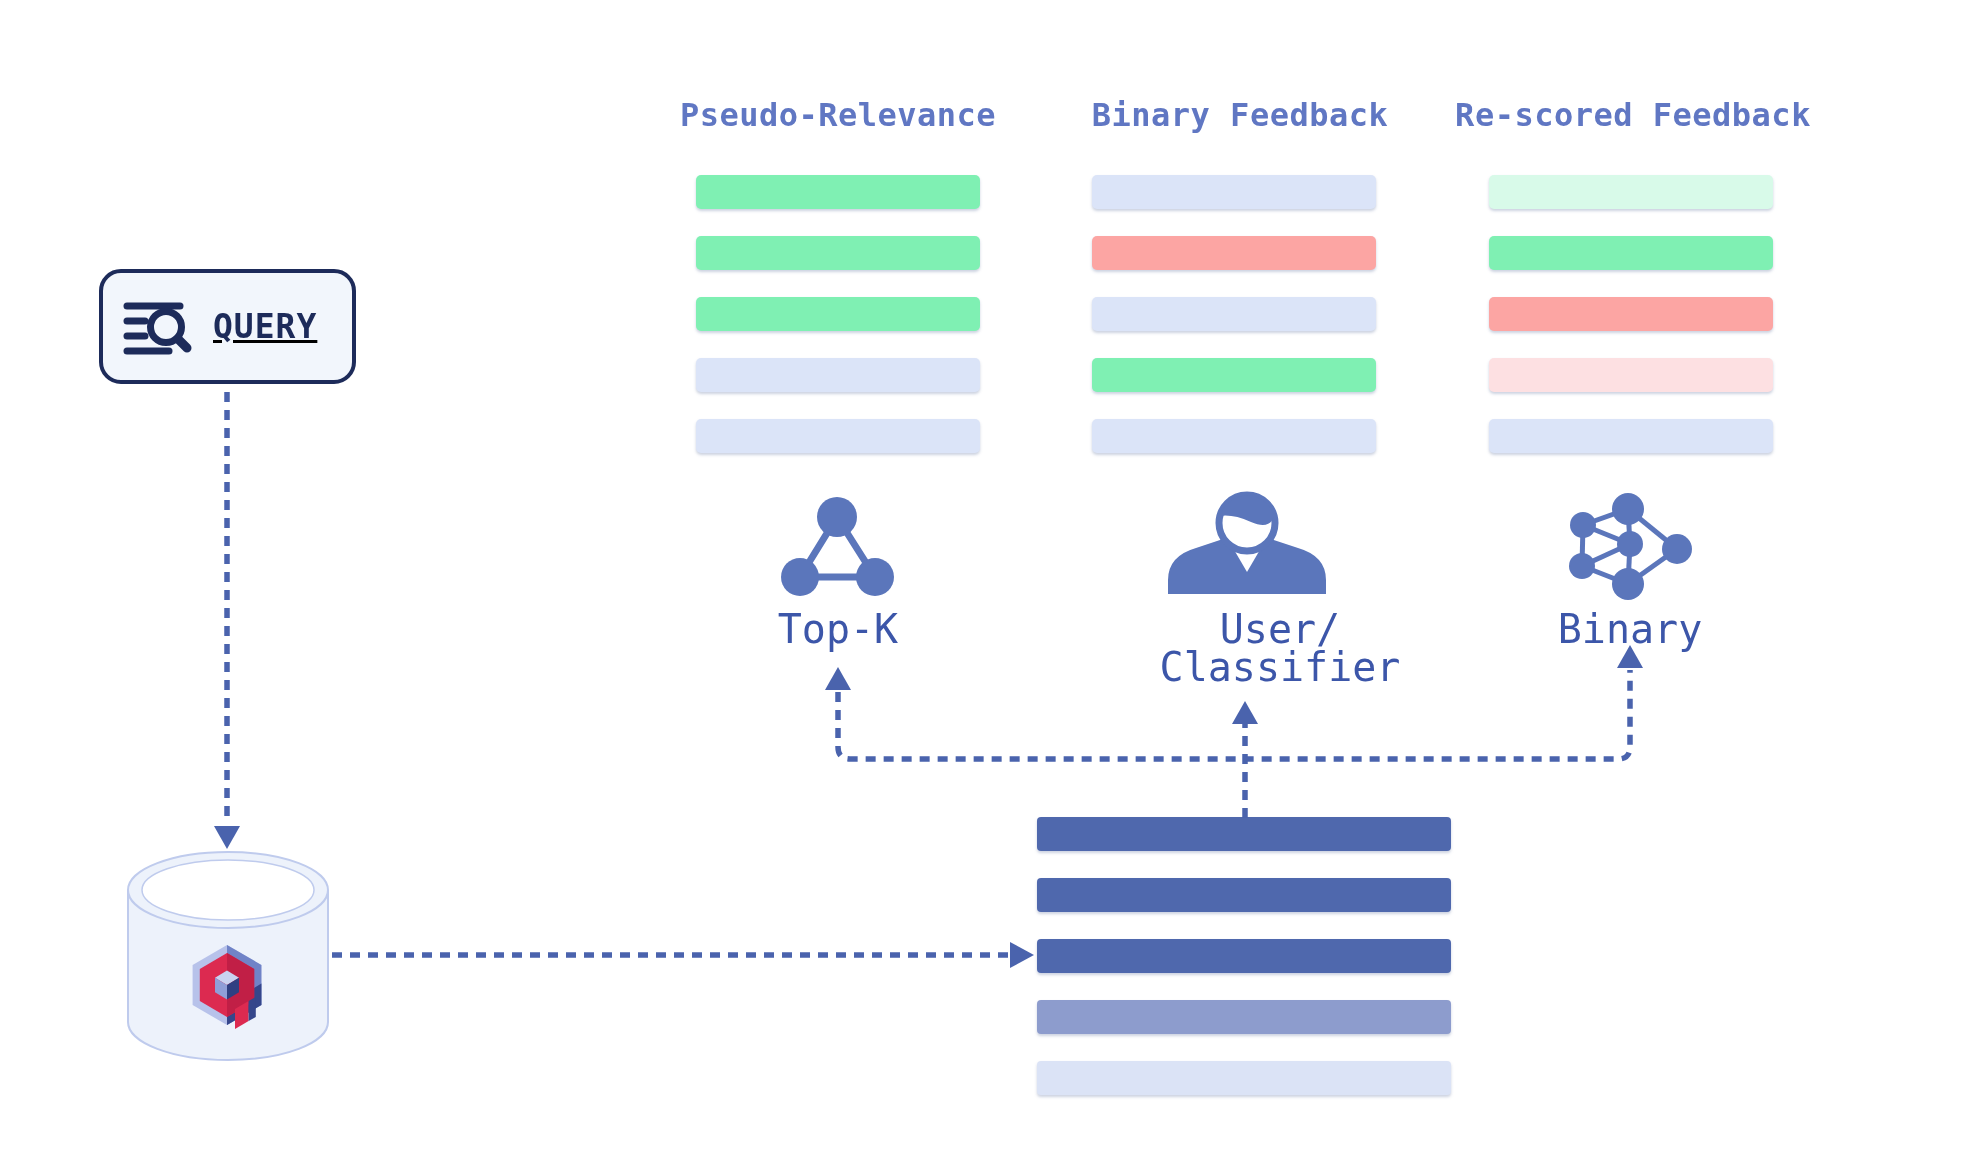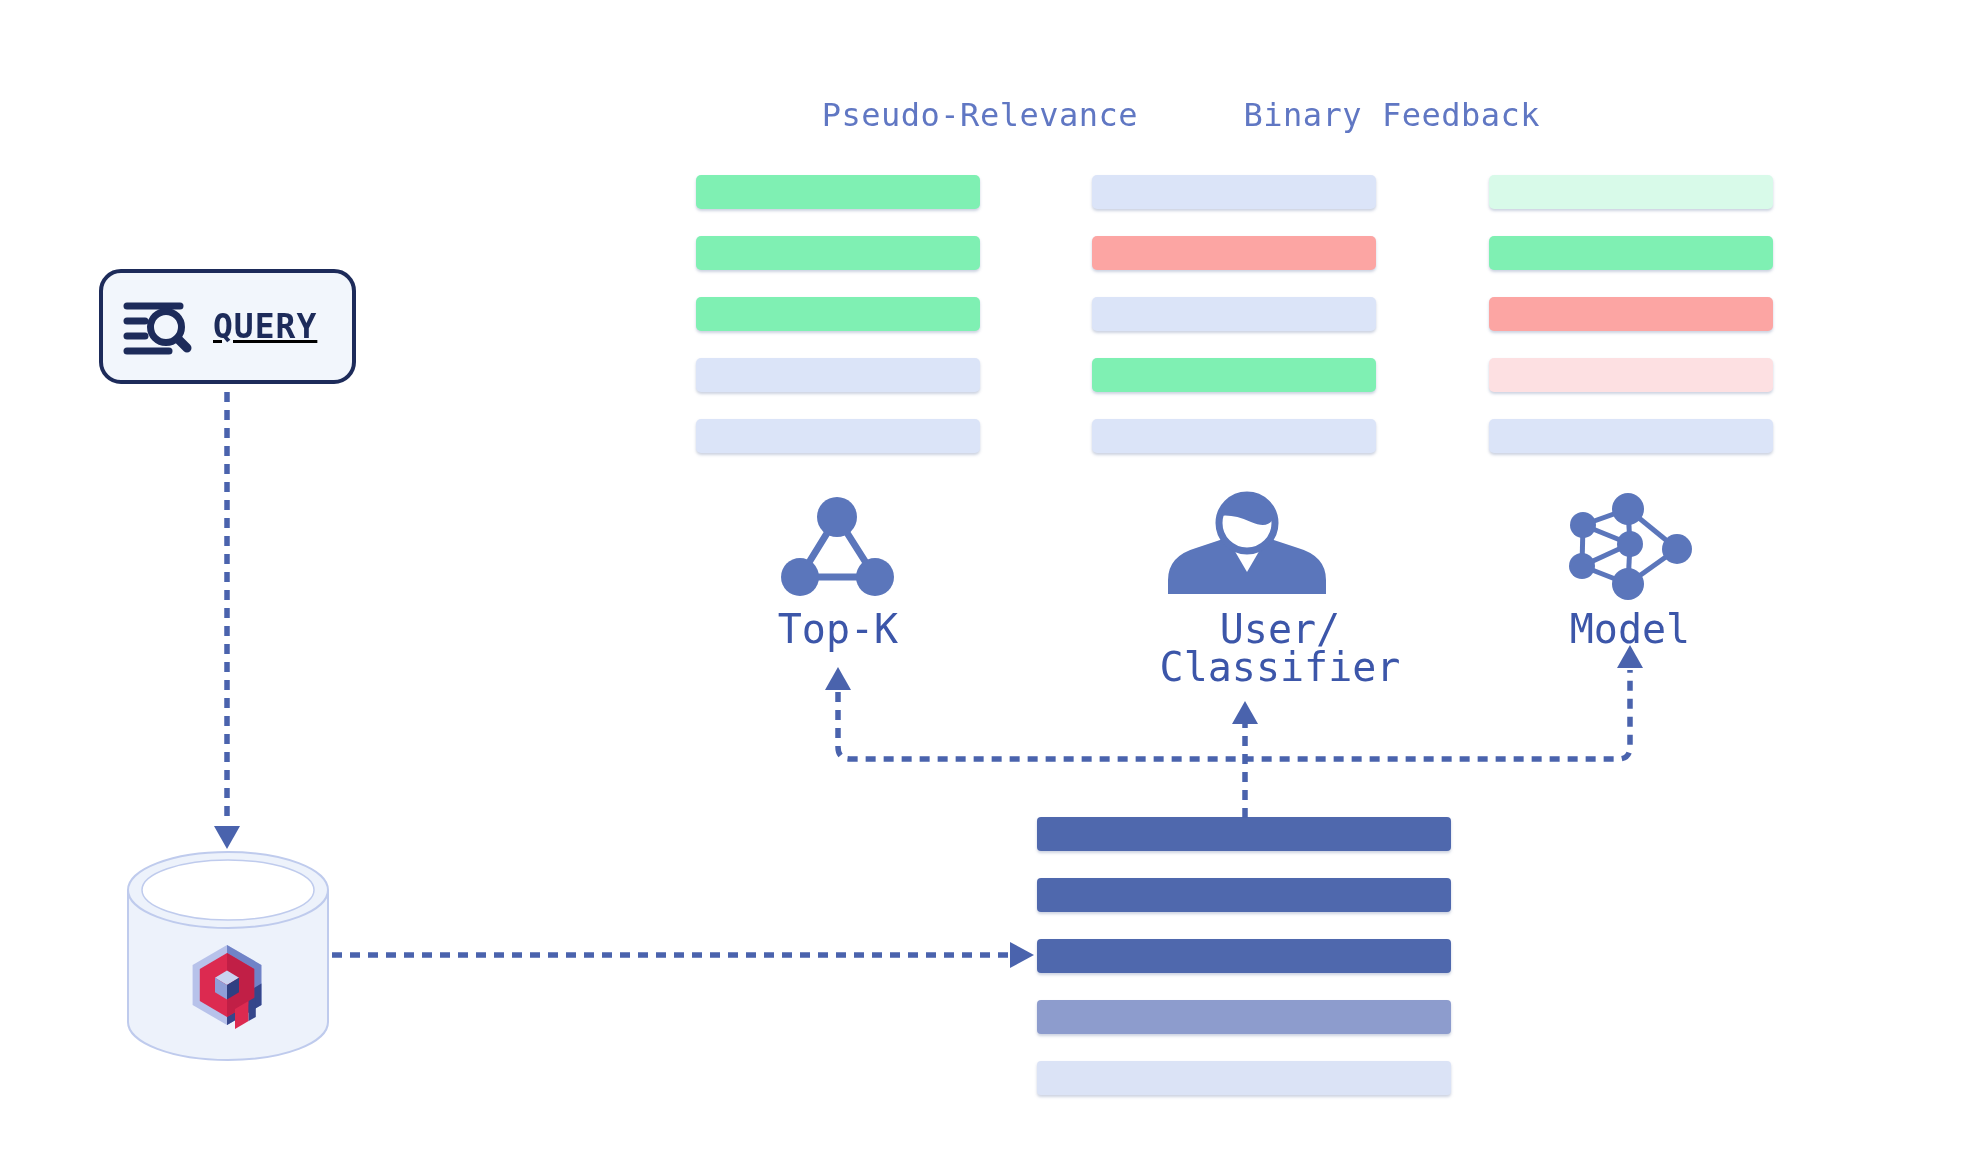--- a/index.html
+++ b/index.html
@@ -1,22 +1,22 @@
 <!DOCTYPE html>
 <html style="--green: #7ff0b3; --pale-green: #d8fae9; --salmon: #fca5a3; --pale-pink: #fde0e2; --lavender: #dbe4f8; --indigo: #4f68ad; --periwinkle: #8d9ccd; --pale-indigo: #dbe3f6; --line: #4a63ad; --icon: #5b76bb; --label: #3c56a9; --header: #6077c3; --navy: #1d2b5a; --box-fill: #f2f6fc; --cyl-fill: #edf2fb; --cyl-stroke: #bfcbed; --logo-red: #dc2a50; --logo-red-dark: #c11f46; --logo-peri-light: #b7c2ea; --logo-peri-mid: #7083c7; --logo-navy-dark: #35468b; --logo-cube-top: #c9d2f1; --logo-cube-left: #8f9ed8; --logo-cube-right: #2f3f82;"><head>
 <meta charset="utf-8">
 <style>
   html,body{margin:0;padding:0;background:#ffffff;}
   .canvas{
     position:relative;width:1974px;height:1176px;background:#ffffff;overflow:hidden;
     font-family:"DejaVu Sans Mono","Liberation Mono",monospace;
   }
   .hdr{
-    position:absolute;top:96px;width:600px;text-align:right;
-    font-size:32px;font-weight:400;letter-spacing:0.5px;color:var(--header);
+    position:absolute;top:96px;width:600px;text-align:center;
+    font-size:32px;font-weight:700;letter-spacing:0.5px;color:var(--header);
     white-space:nowrap;
   }
   .bars{position:absolute;width:284px;}
   .bars .bar{
     width:100%;height:34px;margin-bottom:27px;border-radius:5px;
     box-shadow:0 2px 3px rgba(108,125,165,.35);
   }
   .bars.results{width:414px;}
   .bars.results .bar{border-radius:4px;}
   .lbl{
@@ -37,20 +37,21 @@
   .overlay path{fill:none;stroke:var(--line);stroke-width:5.5;stroke-dasharray:10 8;}
   .overlay polygon{fill:var(--line);stroke:none;}
 </style>
 </head>
 <body>
 
 <div class="canvas">
 
   <div class="hdr" style="left:538px">Pseudo-Relevance</div>
   <div class="hdr" style="left:940px">Binary Feedback</div>
+  <div class="hdr" style="left:1333px">Re-scored Feedback</div>
 
   <div class="bars" style="left:696px;top:175px">
       <div class="bar" style="background: rgb(127, 240, 179);"></div>
       <div class="bar" style="background: rgb(127, 240, 179);"></div>
       <div class="bar" style="background: rgb(127, 240, 179);"></div>
       <div class="bar" style="background: rgb(219, 228, 248);"></div>
       <div class="bar" style="background: rgb(219, 228, 248);"></div>
     </div>
   <div class="bars" style="left:1092px;top:175px">
       <div class="bar" style="background: rgb(219, 228, 248);"></div>
@@ -145,21 +146,21 @@
     <circle cx="25" cy="37" r="13" fill="var(--icon)"></circle>
     <circle cx="72" cy="56" r="13" fill="var(--icon)"></circle>
     <circle cx="119" cy="61" r="15" fill="var(--icon)"></circle>
     <circle cx="24" cy="78" r="13" fill="var(--icon)"></circle>
     <circle cx="70" cy="96" r="16" fill="var(--icon)"></circle>
   </svg>
 
   <div class="lbl" style="left:638px;top:610px">Top-K</div>
   <div class="lbl" style="left:1080px;top:610px">User/
 Classifier</div>
-  <div class="lbl" style="left:1430px;top:610px">Model</div>
+  <div class="lbl" style="left:1430px;top:610px">Binary</div>
 
   <svg class="overlay" width="1974" height="1176" viewBox="0 0 1974 1176">
     <path d="M 227 392 L 227 822"></path>
     <polygon points="214,826 240,826 227,849"></polygon>
 
     <path d="M 332 955 L 1008 955"></path>
     <polygon points="1010,942 1010,968 1034,955"></polygon>
 
     <path d="M 1245 818 L 1245 722"></path>
     <polygon points="1232,724 1258,724 1245,701"></polygon>

